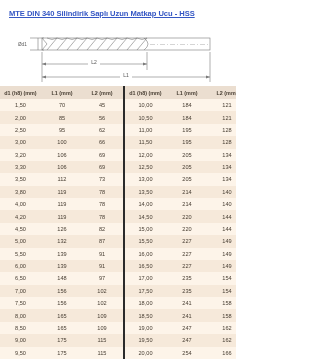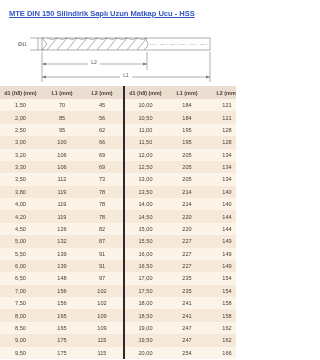--- a/index.html
+++ b/index.html
@@ -86,21 +86,21 @@
   th:nth-child(1), td:nth-child(1) { width: 41px; }
   th:nth-child(2), td:nth-child(2) { width: 38px; }
   th:nth-child(3), td:nth-child(3) { width: 38px; }
 </style>
 </head>
 <body>
 
 <div class="page">
 
   <div class="title-bar">
-    <a class="title-text" href="#">MTE DIN 150 Silindirik Saplı Uzun Matkap Ucu - HSS</a>
+    <a class="title-text" href="#">MTE DIN 340 Silindirik Saplı Uzun Matkap Ucu - HSS</a>
   </div>
 
   <div class="diagram">
     <svg width="236" height="60" viewBox="0 0 236 60">
       <g stroke="#7a7a7a" fill="none" stroke-width="0.6">
 
         <rect x="42" y="12" width="168" height="12"></rect>
 
         <path d="M42,12 L47,18 L42,24"></path>
 

